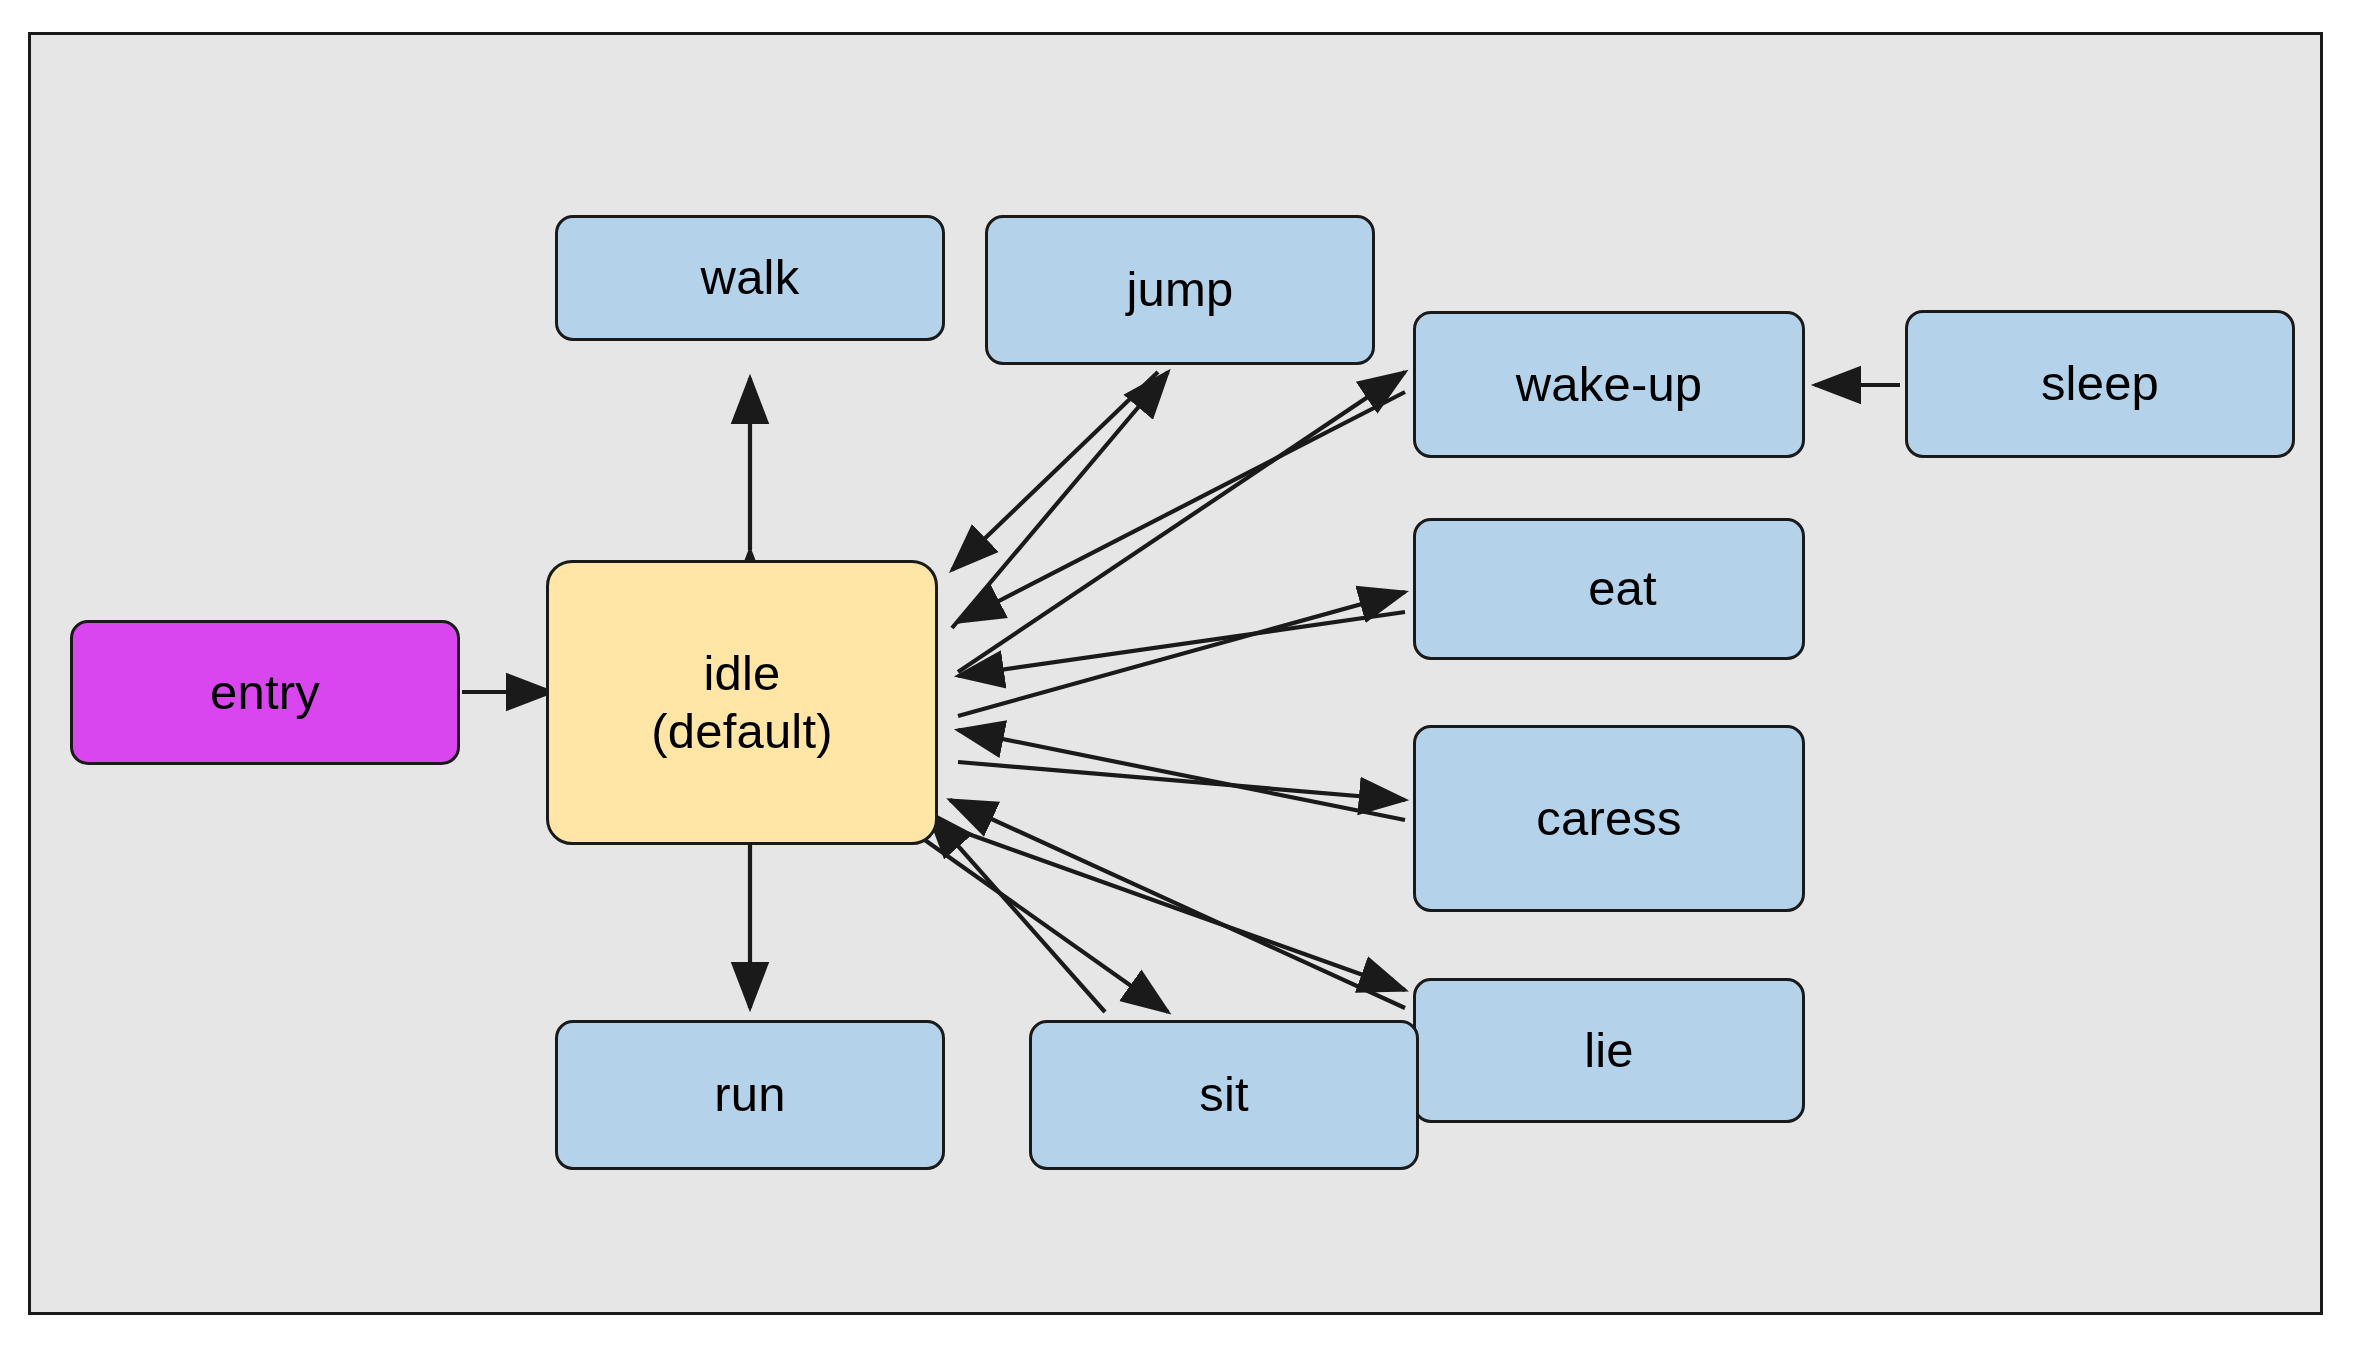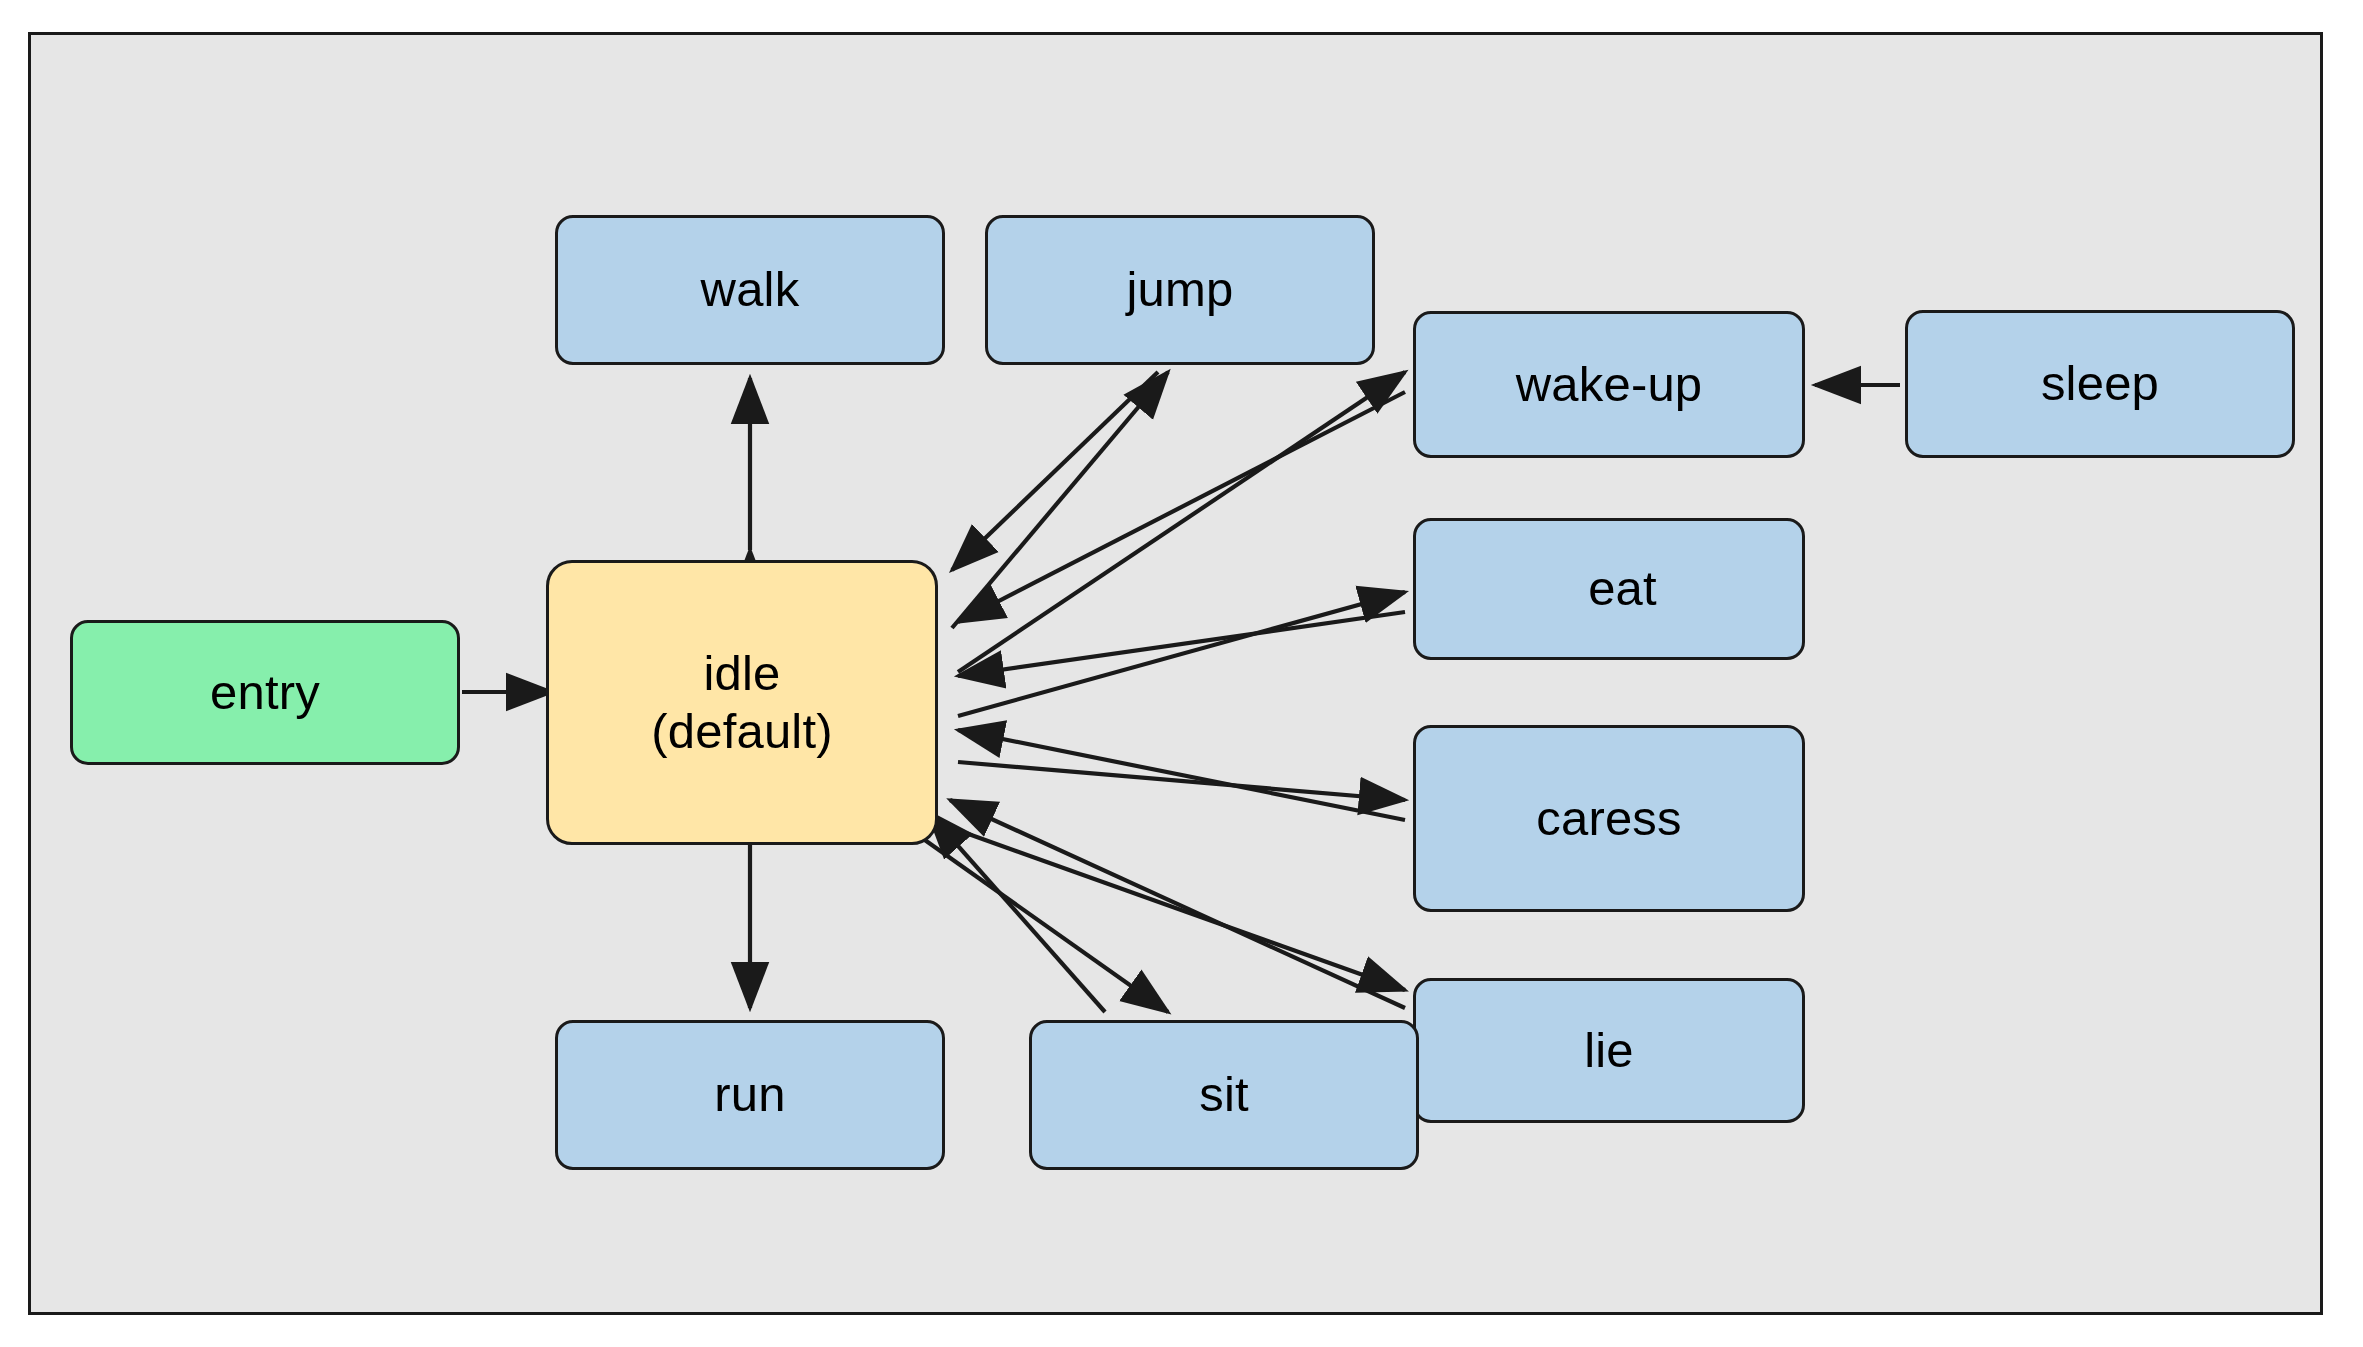--- a/index.html
+++ b/index.html
@@ -47,21 +47,21 @@
     justify-content: center;
     text-align: center;
     color: #000000;
     font-size: 49px;
     line-height: 1.18;
     font-family: "Liberation Sans", sans-serif;
     letter-spacing: 0.2px;
     z-index: 5;
   }
   .node.state    { background: #b4d2ea; }
-  .node.start    { background: #86efac; }
+  .node.start    { background: #d946ef; }
   .node.default  { background: #ffe6a7; border-radius: 26px; }
   .node .label { white-space: pre-line; }
 </style>
 </head>
 <body>
 
 <div id="canvas">
   <div id="frame"></div>
 
   <svg id="edges" viewBox="0 0 2363 1347" width="2363" height="1347">
@@ -102,21 +102,21 @@
 
   <div class="node start" style="left:70px;top:620px;width:390px;height:145px;">
     <span class="label">entry</span>
   </div>
 
   <div class="node default" style="left:546px;top:560px;width:392px;height:285px;justify-content:center;">
     <span class="label">idle
 (default)</span>
   </div>
 
-  <div class="node state" style="left:555px;top:215px;width:390px;height:150px;">
+  <div class="node state" style="left:555px;top:215px;width:390px;height:126px;">
     <span class="label">walk</span>
   </div>
 
   <div class="node state" style="left:985px;top:215px;width:390px;height:150px;">
     <span class="label">jump</span>
   </div>
 
   <div class="node state" style="left:1413px;top:311px;width:392px;height:147px;">
     <span class="label">wake-up</span>
   </div>

